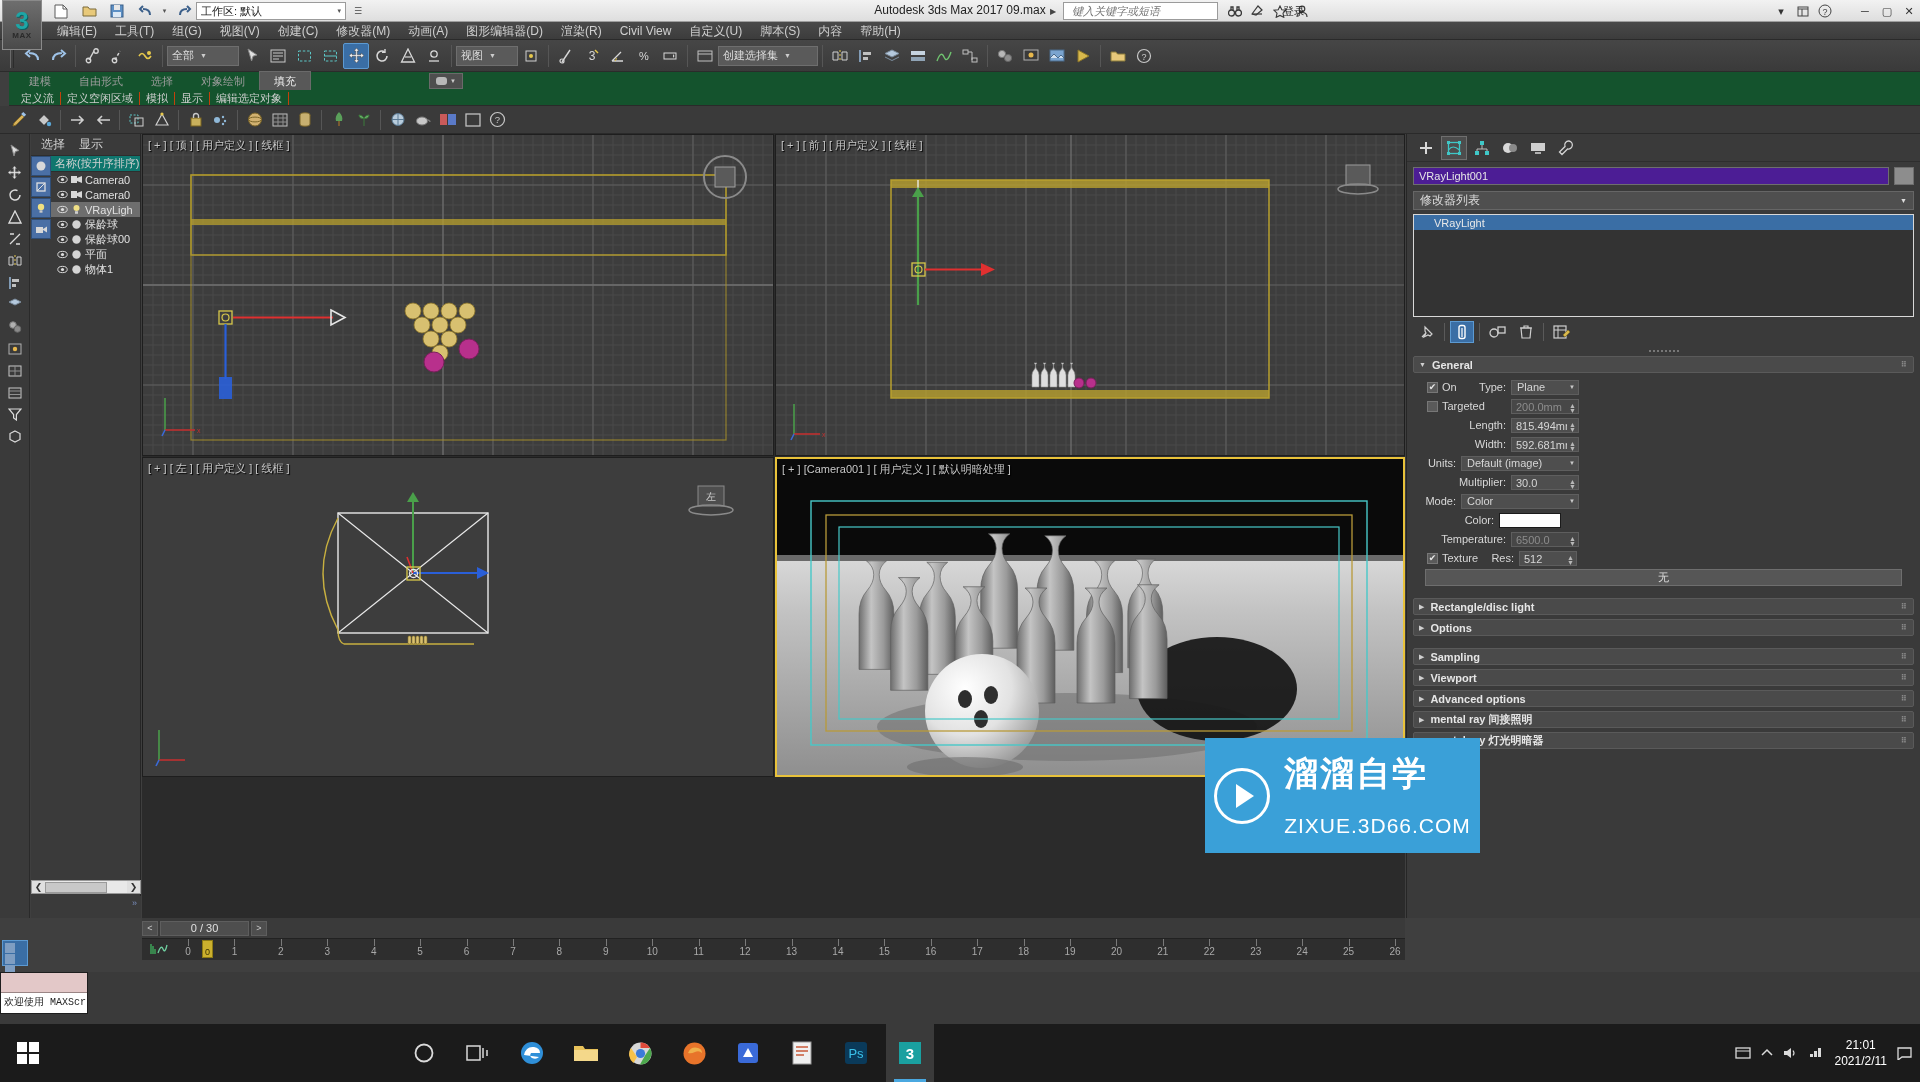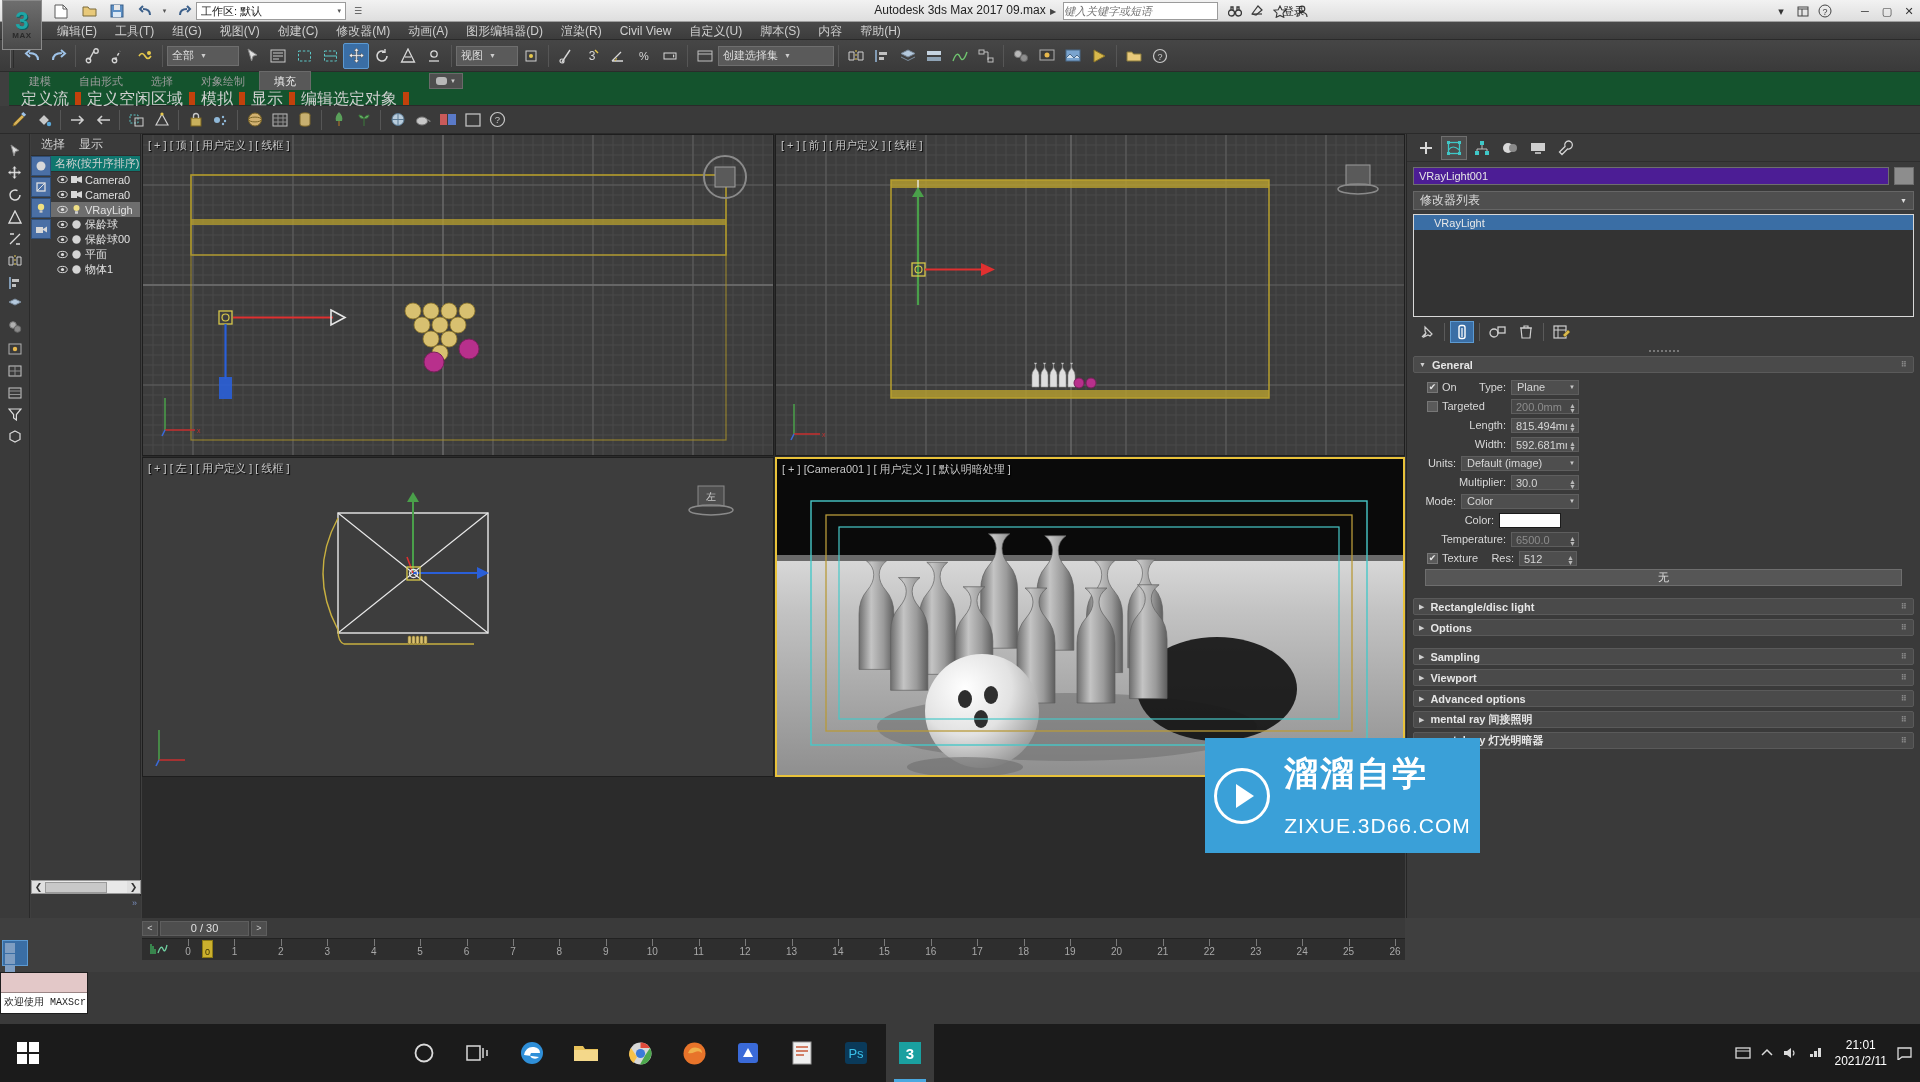--- a/index.html
+++ b/index.html
@@ -31,21 +31,21 @@
     padding:0 4px;color:#222;font-size:11px;cursor:pointer;}
   .ws-combo .cv{flex:1;overflow:hidden;white-space:nowrap;}
   .ws-combo .ar{font-size:7px;color:#555;}
   .ws-more{position:absolute;left:350px;top:2px;width:16px;height:18px;
     display:flex;align-items:center;justify-content:center;font-size:9px;color:#444;cursor:pointer;}
   .app-title{position:absolute;left:0;top:3px;width:1920px;text-align:center;
     font-size:12px;color:#222;pointer-events:none;}
   .tb-search{position:absolute;left:1045px;top:2px;width:16px;height:18px;
     display:flex;align-items:center;justify-content:center;font-size:8px;color:#444;cursor:pointer;}
   .tb-searchbox{position:absolute;left:1063px;top:2px;width:155px;height:18px;
-    background:#fff;border:1px solid #9b9b9b;display:flex;align-items:center;padding:0 0;justify-content:center;}
+    background:#fff;border:1px solid #9b9b9b;display:flex;align-items:center;padding:0 8px;justify-content:center;}
   .tb-searchbox input{border:0;outline:0;width:100%;font-size:11px;color:#333;
     font-style:italic;font-family:"Liberation Sans",sans-serif;background:transparent;}
   .tb-icons{position:absolute;left:1228px;top:2px;height:18px;display:flex;align-items:center;gap:9px;}
   .tb-ic{color:#3a3a3a;font-size:13px;cursor:pointer;line-height:1;}
   .tb-signin{position:absolute;left:1283px;top:4px;font-size:11px;color:#222;cursor:pointer;}
   .tb-right{position:absolute;right:0;top:0;height:22px;display:flex;align-items:center;}
   .tb-rb{width:22px;height:20px;display:flex;align-items:center;justify-content:center;
     font-size:11px;color:#333;cursor:pointer;}
 
   
@@ -67,22 +67,22 @@
   .tcombo .ar{font-size:7px;margin-left:6px;color:#ccc;}
   .grip{width:4px;height:24px;border-left:1px solid #6a6a6a;border-right:1px solid #2c2c2c;margin-right:5px;}
 
   
   .ribbon{position:absolute;left:9px;top:72px;width:1920px;height:34px;
     background:#14532d;border-bottom:1px solid #2a2a2a;}
   .ribbon-tabs{position:absolute;left:6px;top:0;height:18px;display:flex;align-items:flex-end;}
   .rtab{padding:1px 14px;font-size:11px;color:#9c9c9c;cursor:pointer;line-height:16px;}
   .rtab.active{background:#585858;color:#efefef;border:1px solid #6a6a6a;border-bottom:none;}
   .ribbon-sub{position:absolute;left:6px;top:19px;height:14px;display:flex;align-items:center;}
-  .rsub{padding:0 6px;font-size:16px;color:#cfcfcf;cursor:pointer;
-    border-right:6px solid #c2410c;line-height:13px;}
+  .rsub{padding:0 6px;font-size:11px;color:#cfcfcf;cursor:pointer;
+    border-right:1px solid #c2410c;line-height:13px;}
   .ribbon-pop{position:absolute;left:420px;top:1px;width:34px;height:16px;
     background:#4e4e4e;border:1px solid #6a6a6a;display:flex;align-items:center;
     justify-content:center;gap:3px;cursor:pointer;}
   .ribbon-pop .dot{width:11px;height:8px;background:#b8b8b8;border-radius:3px;}
   .ribbon-pop .ar{font-size:6px;color:#ccc;}
 
   
   .objbar{position:absolute;left:0;top:106px;width:1920px;height:28px;
     background:#3a3a3a;border-bottom:1px solid #2a2a2a;display:flex;align-items:center;padding-left:6px;}
   .obtn{width:25px;height:24px;display:flex;align-items:center;justify-content:center;
@@ -500,21 +500,21 @@
           <path d="M11 6l1.5 2L11 10" fill="#d8d8d8"></path>
         </svg>
       </div>
     <div class="tsep"></div>
     <div class="tbtn">
       <svg width="16" height="14" viewBox="0 0 16 14">
           <rect x="1" y="2" width="14" height="10" fill="none" stroke="#c0c0c0"></rect>
           <path d="M1 5h14" stroke="#c0c0c0"></path>
         </svg>
       </div>
-    <div class="tcombo" style="width:116px">
+    <div class="tcombo" style="width:100px">
       <span>创建选择集</span>
       <span class="ar">▼</span>
     </div>
     <div class="tsep"></div>
     <div class="tbtn">
       <svg width="16" height="14" viewBox="0 0 16 14">
           <path d="M8 1v12" stroke="#e6c84c" stroke-dasharray="2 2"></path>
           <path d="M1 3h5v8H1zM10 3h5v8h-5z" fill="none" stroke="#d0d0d0"></path>
         </svg>
       </div>

